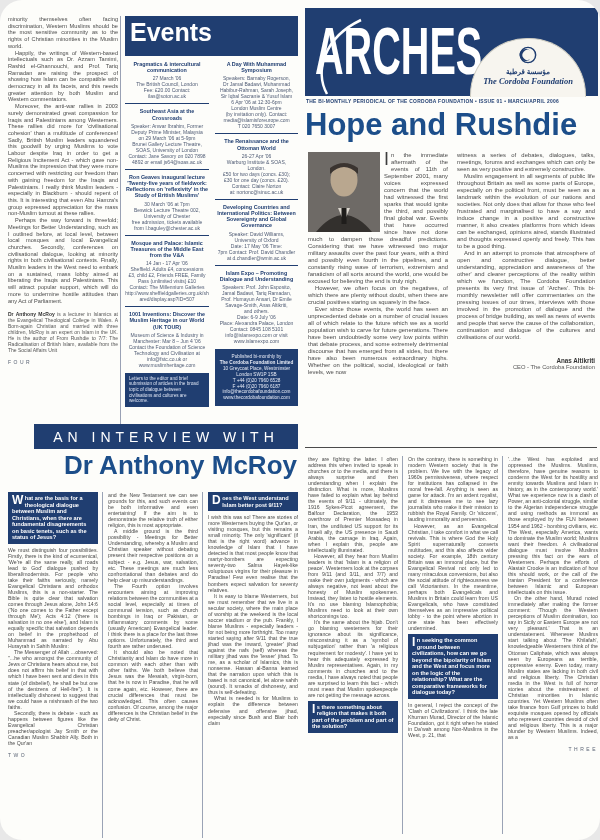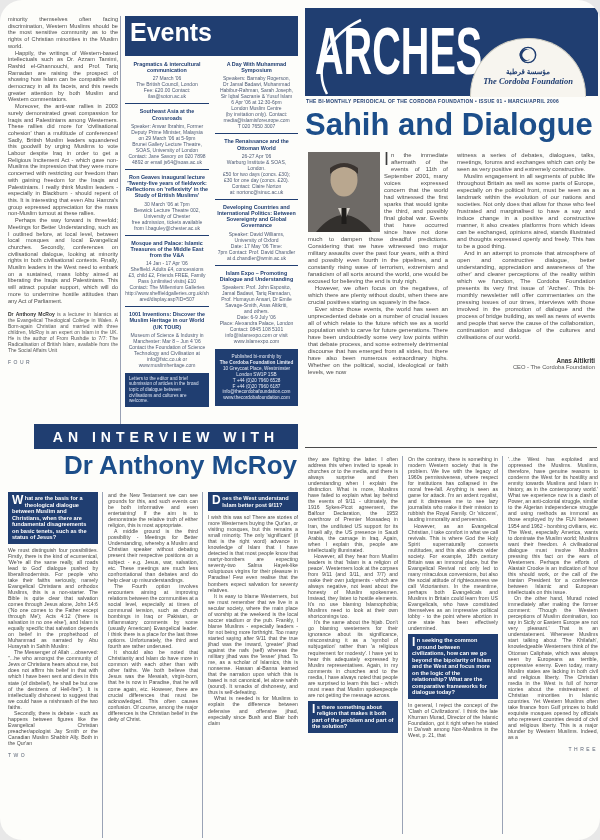--- a/index.html
+++ b/index.html
@@ -48,21 +48,21 @@
   .cover-colB{width:138px;}
   .photo{float:left;width:72px;height:80px;margin:0 4px 2px 0;background:#6e6a66;}
   .dropcap::first-letter{font-size:18px;float:left;line-height:14.5px;padding-right:2px;color:#3d3d3d;}
   .signature{margin-top:16px;text-align:right;}
   .sig-name{font-weight:bold;font-size:6.3px;color:#333;}
   .sig-title{font-size:5.8px;color:#555;}
   
   .ptwo{position:absolute;left:0;top:420px;width:300px;height:420px;}
   .kicker-band{position:absolute;left:34px;top:4px;width:264px;height:25px;display:flex;
                align-items:center;justify-content:center;color:#fff;font-size:14px;
-               letter-spacing:5px;font-weight:bold;}
+               letter-spacing:5px;font-weight:normal;}
   .mcroy-title{position:absolute;right:3px;top:30px;font-size:26px;font-weight:bold;color:#1c4e8a;}
   .icols{position:absolute;display:flex;}
   .ptwo .icols{left:8px;top:72px;width:290px;height:346px;}
   .icol{width:92px;font-size:5.2px;line-height:6.05px;text-align:justify;overflow:hidden;color:#4a4a4a;}
   .icol+.icol{border-left:1px solid #9aa3b5;padding-left:5px;margin-left:4px;}
   .icol p+p{text-indent:6px;}
   .qbox{background:#203e71;color:#fff;font-weight:bold;font-size:5.6px;line-height:6.5px;
         padding:3px 4px;text-align:left;margin-bottom:3px;}
   .qbox::first-letter{font-size:12px;float:left;line-height:10px;margin-right:1.5px;}
   .qbox-mid{margin-top:3px;}
@@ -205,21 +205,21 @@
       <div class="logo-dome">
         <svg class="logo-mark" width="18" height="18" viewBox="0 0 20 20">
           <circle cx="10" cy="10" r="8.5" fill="none" stroke="#203e71" stroke-width="1.6"></circle>
           <path d="M12.5 5.5 a5.5 5.5 0 1 0 0 9 a6.8 6.8 0 1 1 0 -9" fill="#203e71"></path>
         </svg>
         <div class="logo-arabic">مؤسسة قرطبة</div>
         <div class="logo-name">The Cordoba Foundation</div>
       </div>
     </div>
     <div class="tagline">THE BI-MONTHLY PERIODICAL OF THE CORDOBA FOUNDATION  •  ISSUE 01  •  MARCH/APRIL 2006</div>
-    <div class="headline">Sahih and Dialogue</div>
+    <div class="headline">Hope and Rushdie</div>
     <div class="cover-article jtext">
       <div class="cover-colA">
         <div class="photo">
           <svg width="72" height="80" viewBox="0 0 72 80">
             <rect width="72" height="80" fill="#6e6a66"></rect>
             <rect width="72" height="22" fill="#59555200"></rect>
             <ellipse cx="36" cy="28" rx="13.5" ry="16.5" fill="#b9a78f"></ellipse>
             <path d="M22 22 q14 -14 28 0 l0 -6 q-14 -10 -28 0 Z" fill="#3a3430"></path>
             <path d="M8 80 Q36 46 64 80 Z" fill="#33302d"></path>
             <polygon points="30,56 42,56 36,70" fill="#d9d4cc"></polygon>

